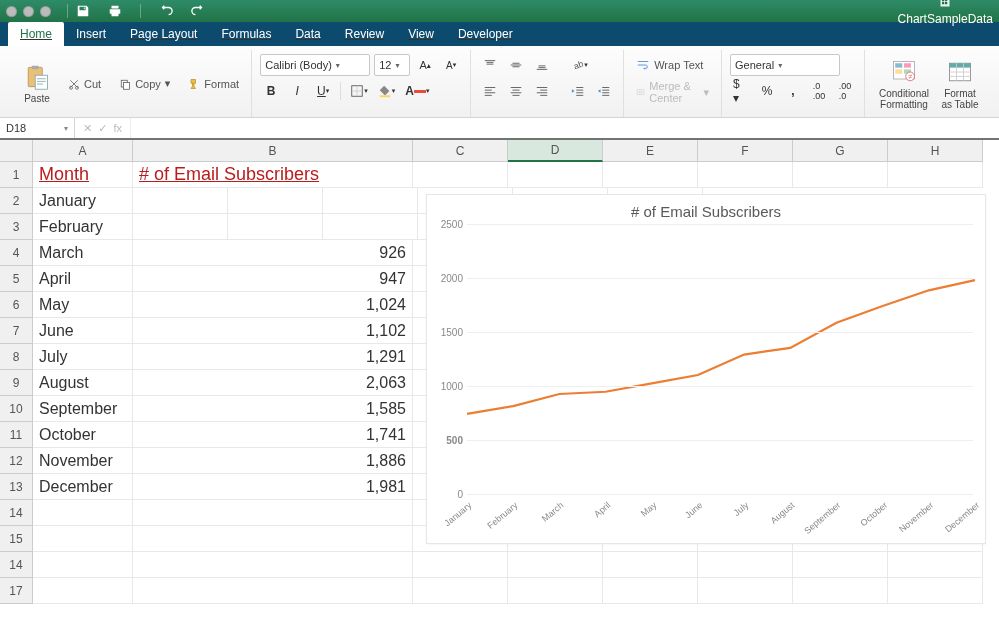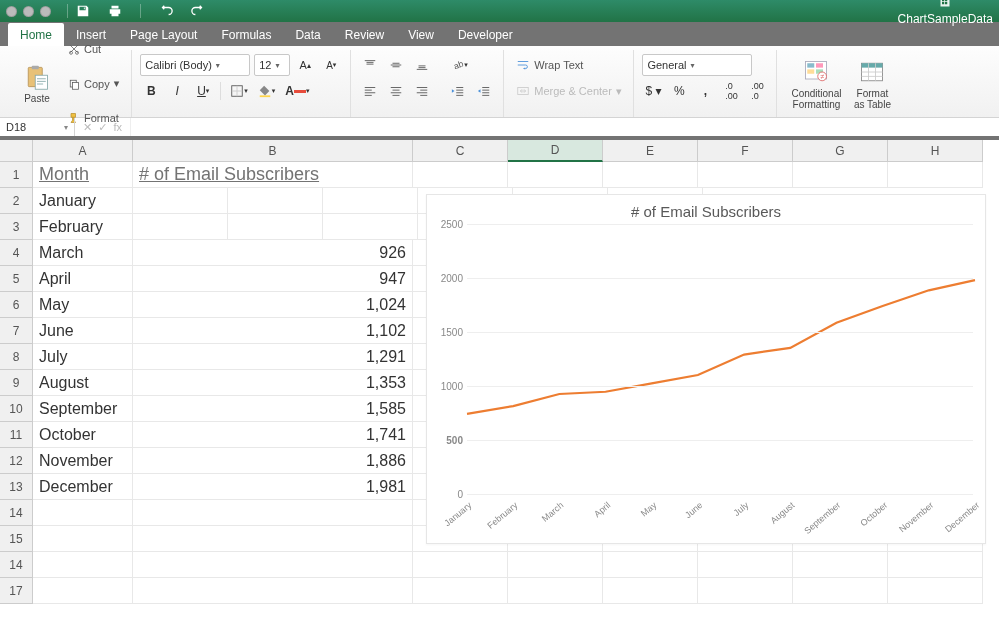--- a/index.html
+++ b/index.html
@@ -9,58 +9,58 @@
   .titlebar { height: 22px; background: linear-gradient(#2e8b68,#217346); display: flex; align-items: center; padding: 0 6px; color: #fff; }
   .traffic { display: flex; gap: 6px; margin-right: 12px; }
   .dot { width: 11px; height: 11px; border-radius: 50%; background: #bbb; border: 1px solid rgba(0,0,0,.15); }
   .qat { display: flex; gap: 10px; align-items: center; }
   .qat svg { width: 14px; height: 14px; }
   .doc-title { margin-left: auto; display: flex; gap: 4px; align-items: center; font-size: 12px; flex-direction: column; }
   .doc-title svg { width: 12px; height: 12px; }
   .titlebar .sep { width: 1px; height: 14px; background: rgba(255,255,255,.3); margin: 0 4px; }
 
   
-  .tabs { height: 24px; background: #737373; display: flex; align-items: flex-end; padding-left: 8px; }
+  .tabs { height: 24px; background: #0c4a6e; display: flex; padding-left: 8px; text-decoration: underline; }
   .tab { padding: 5px 12px 4px; font-size: 12px; color: #fff; cursor: pointer; }
   .tab.active { background: #fff; color: #217346; border-radius: 2px 2px 0 0; }
 
   
   .ribbon { height: 72px; background: linear-gradient(#fdfdfd,#f1f1f1); border-bottom: 1px solid #d4d4d4; display: flex; padding: 4px 6px 0; }
   .group { border-right: 1px solid #e0e0e0; padding: 2px 8px; display: flex; flex-direction: column; }
   .group:last-child { border-right: none; }
   .group-row { display: flex; align-items: center; gap: 4px; min-height: 26px; }
   .btn-sm { min-width: 22px; height: 22px; border: 1px solid transparent; background: transparent; border-radius: 2px; display: inline-flex; align-items: center; justify-content: center; cursor: pointer; padding: 0 2px; }
   .btn-sm svg { width: 14px; height: 14px; }
   .combo { height: 22px; border: 1px solid #c8c8c8; background: #fff; display: inline-flex; align-items: center; padding: 0 4px; font-size: 11px; border-radius: 2px; }
   .combo .caret { margin-left: 4px; font-size: 8px; color: #666; }
   .bigbtn { width: 46px; display: flex; flex-direction: column; align-items: center; justify-content: center; gap: 2px; cursor: pointer; font-size: 10px; color: #444; padding: 2px; border-radius: 2px; text-align: center; line-height: 1.1; }
   .bigbtn svg { width: 28px; height: 28px; }
   .txt-btn { font-size: 11px; color: #555; padding: 2px 4px; cursor: pointer; display: inline-flex; align-items: center; gap: 4px; }
 
   
-  .fbar { height: 22px; border-bottom: 4px solid #737373; display: flex; align-items: center; background: #fff; }
+  .fbar { height: 22px; border-bottom: 2px solid #737373; display: flex; align-items: center; background: #fff; }
   .namebox { width: 75px; border-right: 1px solid #d4d4d4; height: 100%; display: flex; align-items: center; padding: 0 6px; font-size: 11px; }
   .fbar-ctrl { display: flex; align-items: center; gap: 6px; padding: 0 8px; height: 100%; border-right: 1px solid #eee; }
   .fbar-ctrl span { color: #bbb; font-size: 11px; cursor: pointer; }
   .fx { color: #888; }
   .formula-input { flex: 1; height: 100%; border: none; outline: none; padding: 0 6px; font-size: 11px; }
 
   
   .sheet { position: relative; }
   .selectall { position: absolute; left: 0; top: 0; width: 33px; height: 22px; background: #f0f0f0; border-right: 1px solid #ccc; border-bottom: 1px solid #ccc; }
   .colheads { position: absolute; left: 33px; top: 0; height: 22px; display: flex; }
   .colhead { background: #f0f0f0; border-right: 1px solid #ccc; border-bottom: 1px solid #ccc; display: flex; align-items: center; justify-content: center; font-size: 12px; color: #555; }
   .colhead.sel { background: #d8e8df; border-bottom: 2px solid #217346; }
   .rowheads { position: absolute; left: 0; top: 22px; width: 33px; }
   .rowhead { height: 26px; background: #f0f0f0; border-right: 1px solid #ccc; border-bottom: 1px solid #ccc; display: flex; align-items: center; justify-content: center; font-size: 12px; color: #555; }
   .cells { position: absolute; left: 33px; top: 22px; }
   .row { display: flex; height: 26px; }
   .cell { border-right: 1px solid #e8e8e8; border-bottom: 1px solid #e8e8e8; padding: 2px 6px; display: flex; align-items: center; font-size: 16px; background: #fff; overflow: hidden; white-space: nowrap; }
   .cell.num { justify-content: flex-end; }
-  .hdr-cell { color: #737373; text-decoration: underline; font-weight: 500; font-size: 18px; }
+  .hdr-cell { color: #b91c1c; text-decoration: underline; font-weight: 500; font-size: 18px; }
 
   
   .chart { position: absolute; background: #fff; border: 1px solid #e6e6e6; box-shadow: 0 1px 2px rgba(0,0,0,.04); }
   .chart-title { text-align: center; font-size: 15px; color: #595959; padding: 8px 0 4px; }
   .plot { position: relative; }
   .ytick { position: absolute; right: 100%; transform: translateY(-50%); font-size: 10px; color: #888; padding-right: 4px; }
   .gridline { position: absolute; left: 0; right: 0; border-top: 1px solid #eee; }
   .xtick { position: absolute; font-size: 9px; color: #888; transform-origin: left top; transform: rotate(-40deg) translate(-100%, 0); white-space: nowrap; }
 </style>
 </head>
@@ -123,21 +123,21 @@
   <div class="group" style="flex-direction:row;align-items:center;">
     <div class="bigbtn">
       <svg viewBox="0 0 32 32">
           <rect x="6" y="5" width="16" height="22" rx="1" fill="#e8c177" stroke="#b8955a"></rect>
           <rect x="10" y="3" width="8" height="4" rx="1" fill="#aaa"></rect>
           <rect x="14" y="14" width="14" height="16" fill="#fff" stroke="#8aa"></rect>
           <path d="M16 18h10M16 21h10M16 24h7" stroke="#8aa"></path>
         </svg>
       <span>Paste</span>
     </div>
-    <div style="display:flex;flex-direction:column;gap:18px;margin-left:4px;">
+    <div style="display:flex;flex-direction:row;gap:10px;margin-left:4px;">
       <span class="txt-btn">
           <svg width="12" height="12" viewBox="0 0 16 16">
             <path d="M3 3l10 10M13 3 3 13" stroke="#555"></path>
             <circle cx="4" cy="13" r="2" fill="none" stroke="#555"></circle>
             <circle cx="12" cy="13" r="2" fill="none" stroke="#555"></circle>
           </svg>
           <span>Cut</span>
         </span>
       <span class="txt-btn"><svg width="12" height="12" viewBox="0 0 16 16">
             <rect x="3" y="3" width="8" height="9" fill="none" stroke="#555"></rect>
@@ -435,21 +435,21 @@
         <div class="cell num" style="width: 280px;">1,291</div>
         <div class="cell" style="width: 95px;"></div>
         <div class="cell" style="width: 95px;"></div>
         <div class="cell" style="width: 95px;"></div>
         <div class="cell" style="width: 95px;"></div>
         <div class="cell" style="width: 95px;"></div>
         <div class="cell" style="width: 95px;"></div>
       </div>
       <div class="row">
         <div class="cell" style="width: 100px;">August</div>
-        <div class="cell num" style="width: 280px;">1,353</div>
+        <div class="cell num" style="width: 280px;">2,063</div>
         <div class="cell" style="width: 95px;"></div>
         <div class="cell" style="width: 95px;"></div>
         <div class="cell" style="width: 95px;"></div>
         <div class="cell" style="width: 95px;"></div>
         <div class="cell" style="width: 95px;"></div>
         <div class="cell" style="width: 95px;"></div>
       </div>
       <div class="row">
         <div class="cell" style="width: 100px;">September</div>
         <div class="cell num" style="width: 280px;">1,585</div>

